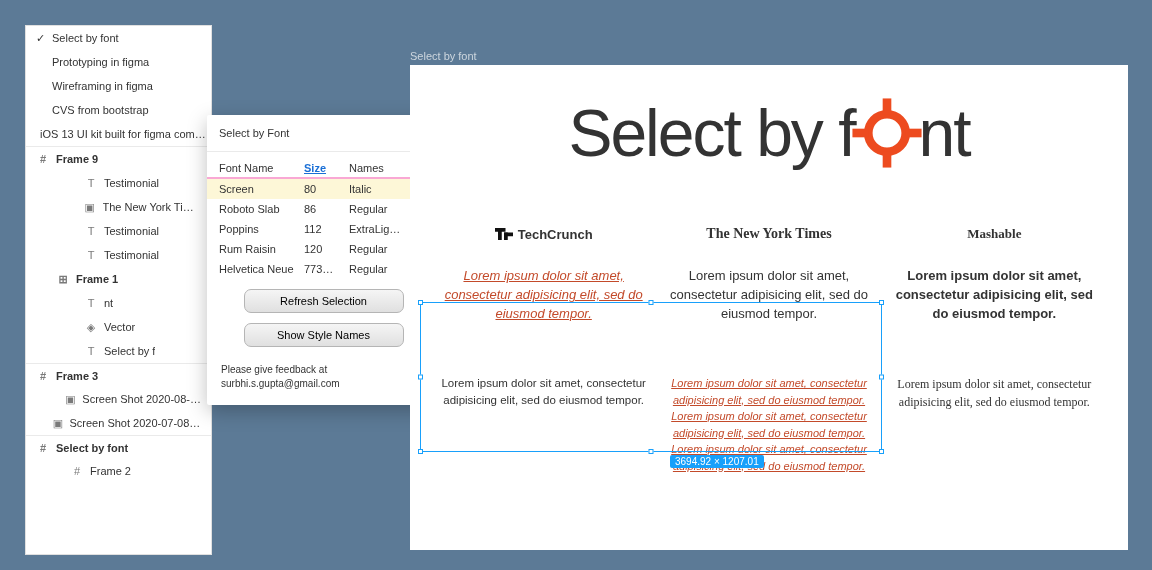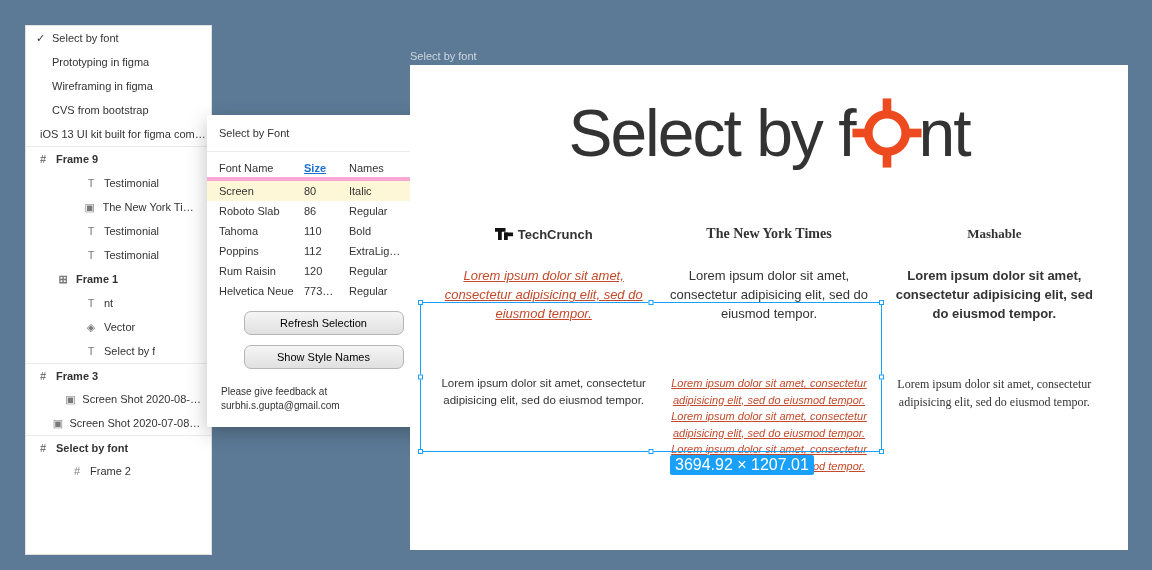--- a/index.html
+++ b/index.html
@@ -51,21 +51,21 @@
     display:flex; align-items:center; justify-content:space-between;
     padding: 10px 12px; border-bottom:1px solid #eaeaea;
     font-size:11px; font-weight:500;
   }
   .plugin-header .close { font-size:14px; color:#333; cursor:pointer; }
   .ft-head, .ft-row {
     display:grid;
     grid-template-columns: 85px 45px 60px;
     padding: 4px 12px; font-size:11px;
   }
-  .ft-head { color:#333; margin-top:6px; border-bottom:4px solid #f9a8d4; padding-bottom:3px; font-weight:500;}
+  .ft-head { color:#333; margin-top:6px; border-bottom:2px solid #f9a8d4; padding-bottom:3px; font-weight:500;}
   .ft-head .size { color:#1a6fd6; font-weight:600; text-decoration: underline; cursor:pointer;}
   .ft-row.selected { background:#fdf7d7; }
   .plugin button.action {
     display:block; width: 160px; margin: 10px auto 0;
     padding: 5px 0; font-size:11px;
     background: linear-gradient(#f5f5f5,#e0e0e0);
     border:1px solid #b5b5b5; border-radius:7px; cursor:pointer;
   }
   .feedback {
     font-size:10px; color:#333; margin:16px 14px 0; line-height:1.4;
@@ -106,21 +106,21 @@
   .body { margin-top:30px; font-size:11.5px; line-height:1.5; min-height:60px;}
   .body.nar  { font-family: Georgia, serif; font-size:12px; }
   .col3 .body { font-size:12px; }
 
   
   .selbox {
     position:absolute; border:1px solid #18a0fb;
   }
   .selhandle { position:absolute; width:5px; height:5px; background:#fff; border:1px solid #18a0fb;}
   .dim-badge {
-    position:absolute; background:#18a0fb; color:#fff; font-size:16px;
+    position:absolute; background:#18a0fb; color:#fff; font-size:10px;
     padding:1px 5px; border-radius:2px;
   }
 </style>
 </head>
 <body>
 
 <div class="layers">
   <div id="pages-list">
       <div class="layer-row">
         <span class="check">✓</span>
@@ -230,25 +230,20 @@
   <div id="font-rows">
       <div class="ft-row selected">
         <span>Screen</span>
         <span>80</span>
         <span>Italic</span>
       </div>
       <div class="ft-row">
         <span>Roboto Slab</span>
         <span>86</span>
         <span>Regular</span>
-      </div>
-      <div class="ft-row">
-        <span>Tahoma</span>
-        <span>110</span>
-        <span>Bold</span>
       </div>
       <div class="ft-row">
         <span>Poppins</span>
         <span>112</span>
         <span>ExtraLig…</span>
       </div>
       <div class="ft-row">
         <span>Rum Raisin</span>
         <span>120</span>
         <span>Regular</span>

